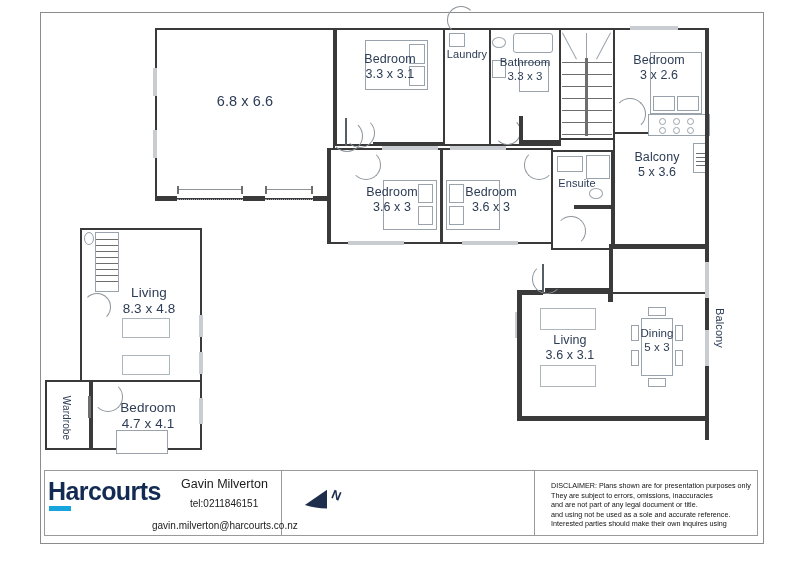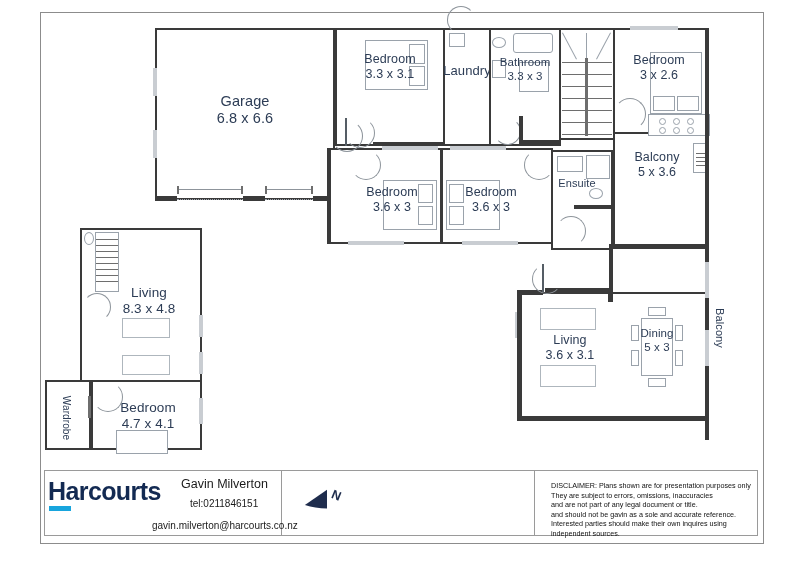--- a/index.html
+++ b/index.html
@@ -65,21 +65,20 @@
     <div class="wall" style="left:313px;top:196px;width:22px;height:5px;"></div>
     <div style="position:absolute;left:177px;top:189px;width:66px;height:1px;background:#8d949b;"></div>
     <div style="position:absolute;left:265px;top:189px;width:48px;height:1px;background:#8d949b;"></div>
     <div style="position:absolute;left:177px;top:199px;width:66px;height:0;border-top:1px dotted #9aa2ab;"></div>
     <div style="position:absolute;left:265px;top:199px;width:48px;height:0;border-top:1px dotted #9aa2ab;"></div>
     <div class="wallthin" style="left:177px;top:186px;width:2px;height:8px;"></div>
     <div class="wallthin" style="left:241px;top:186px;width:2px;height:8px;"></div>
     <div class="wallthin" style="left:265px;top:186px;width:2px;height:8px;"></div>
     <div class="wallthin" style="left:311px;top:186px;width:2px;height:8px;"></div>
     <div class="lbl" style="left:185px;top:93px;width:120px;font-size:14.5px;">
-      <span class="nm">Garage</span>
       <span class="dm">6.8 x 6.6</span>
     </div>
 
     <div class="wall" style="left:333px;top:28px;width:5px;height:18px;"></div>
     <div class="arc tr" style="left:336px;top:30px;width:26px;height:26px;"></div>
     <div class="doorleaf" style="left:334px;top:44px;width:28px;height:2px;"></div>
     <div class="wall" style="left:333px;top:44px;width:30px;height:4px;"></div>
 
     <div class="room" style="left:335px;top:28px;width:110px;height:118px;"></div>
     <div class="fix" style="left:365px;top:40px;width:63px;height:50px;"></div>
@@ -88,21 +87,21 @@
     <div class="lbl" style="left:338px;top:52px;width:104px;font-size:12.5px;">
       <span class="nm">Bedroom</span>
       <span class="dm">3.3 x 3.1</span>
     </div>
     <div class="arc br" style="left:345px;top:118px;width:28px;height:28px;"></div>
     <div class="doorleaf" style="left:345px;top:118px;width:2px;height:28px;"></div>
     <div class="wall" style="left:373px;top:142px;width:72px;height:4px;"></div>
 
     <div class="room" style="left:443px;top:28px;width:48px;height:118px;"></div>
     <div class="fix" style="left:449px;top:33px;width:16px;height:14px;"></div>
-    <div class="lbl" style="left:418px;top:63px;width:98px;font-size:13px;">
+    <div class="lbl" style="left:418px;top:48px;width:98px;font-size:11px;">
       <span class="nm">Laundry</span>
     </div>
     <div class="arc tl" style="left:447px;top:6px;width:26px;height:26px;"></div>
 
     <div class="room" style="left:489px;top:28px;width:72px;height:118px;"></div>
     <div class="fixr" style="left:492px;top:37px;width:14px;height:11px;"></div>
     <div class="fix" style="left:513px;top:33px;width:40px;height:20px;border-radius:3px;"></div>
     <div class="fix" style="left:492px;top:60px;width:14px;height:18px;"></div>
     <div class="fix" style="left:519px;top:62px;width:30px;height:30px;"></div>
     <div class="lbl" style="left:488px;top:56px;width:74px;font-size:11.5px;">
@@ -297,18 +296,17 @@
     <path d="M4 26 L30 8 L30 26 Z" fill="#1f2d4d"></path>
     <path d="M4 26 L30 26 L30 30 Q16 30 4 26 Z" fill="#1f2d4d"></path>
     <text x="34" y="17" font-family="Liberation Sans, sans-serif" font-size="15" font-weight="bold" fill="#1f2d4d" transform="rotate(22 34 17)">N</text>
   </svg>
 
 
   <div class="disc" style="left:551px;top:481px;width:205px;font-size:7.2px;">
     <div>DISCLAIMER:  Plans shown are for presentation purposes only</div>
     <div>They are subject to errors, omissions, inaccuracies</div>
     <div>and are not part of any legal document or title.</div>
-    <div>and should not be gavin as a sole and accurate reference.</div>
+    <div>and using not be used as a sole and accurate reference.</div>
     <div>Interested parties should make their own inquires using</div>
-    <div>independent sources.</div>
   </div>
 
 </div>
 
 </body></html>

